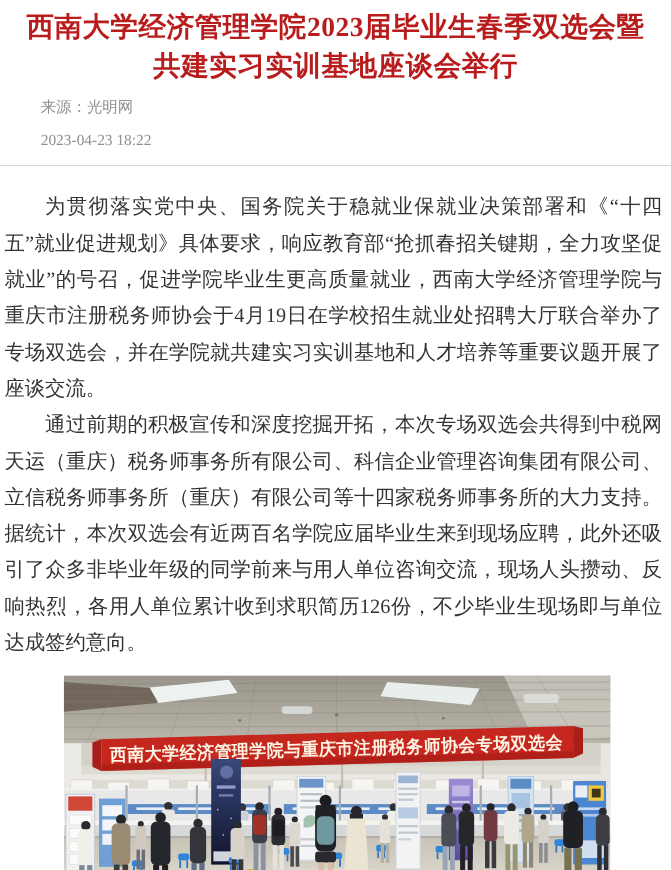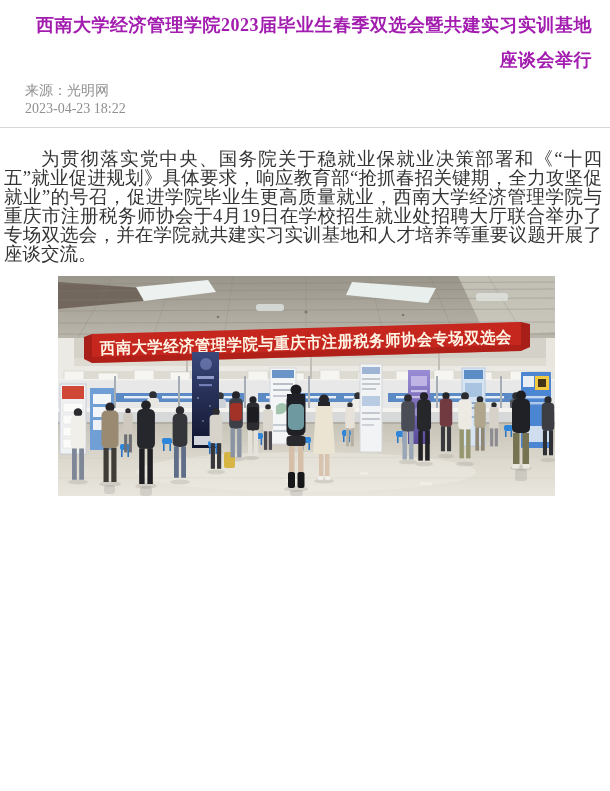--- a/index.html
+++ b/index.html
@@ -3,30 +3,30 @@
 <meta charset="utf-8">
 <style>
   html,body{margin:0;padding:0;}
   body{
     width:610px;height:791px;overflow:hidden;background:#ffffff;
     font-family:"Liberation Serif","DejaVu Serif",serif;
     -webkit-font-smoothing:antialiased;
   }
   .page{width:610px;height:791px;position:relative;background:#fff;}
   .title{
-    margin:8px 18px 0;text-align:right;
-    font-size:18px;line-height:35px;font-weight:700;color:#a21caf;
+    margin:8px 18px 0;text-align:center;
+    font-size:25px;line-height:35px;font-weight:700;color:#b91c1c;
     letter-spacing:.5px;
   }
   .meta{margin:4px 0 0 25px;color:#8f8f8f;font-size:14px;line-height:18px;}
-  .meta div{margin:0;}
+  .meta div{margin:12px;}
   .divider{border:none;border-top:1px solid #d6d6d6;margin:9px 0 0;}
   .article-body{
     margin:22px 8px 0 4px;
-    font-size:18.5px;line-height:19px;color:#333333;
+    font-size:18.5px;line-height:33px;color:#333333;
     text-align:justify;text-justify:inter-ideograph;
   }
   .article-body p{margin:0;text-indent:2em;}
   .photo{margin:12px 0 0 58px;width:497px;height:220px;display:block;}
   .photo svg{display:block;}
 </style>
 </head>
 <body>
 
 <div class="page">
@@ -35,20 +35,21 @@
 
   <div class="meta">
     <div>来源：光明网</div>
     <div>2023-04-23 18:22</div>
   </div>
 
   <hr class="divider">
 
   <div class="article-body">
     <p>为贯彻落实党中央、国务院关于稳就业保就业决策部署和《“十四五”就业促进规划》具体要求，响应教育部“抢抓春招关键期，全力攻坚促就业”的号召，促进学院毕业生更高质量就业，西南大学经济管理学院与重庆市注册税务师协会于4月19日在学校招生就业处招聘大厅联合举办了专场双选会，并在学院就共建实习实训基地和人才培养等重要议题开展了座谈交流。</p>
+    <p>通过前期的积极宣传和深度挖掘开拓，本次专场双选会共得到中税网天运（重庆）税务师事务所有限公司、科信企业管理咨询集团有限公司、立信税务师事务所（重庆）有限公司等十四家税务师事务所的大力支持。据统计，本次双选会有近两百名学院应届毕业生来到现场应聘，此外还吸引了众多非毕业年级的同学前来与用人单位咨询交流，现场人头攒动、反响热烈，各用人单位累计收到求职简历126份，不少毕业生现场即与单位达成签约意向。</p>
   </div>
 
   <figure class="photo">
     <svg width="497" height="220" viewBox="0 0 497 220" xmlns="http://www.w3.org/2000/svg">
       <defs>
         <linearGradient id="ceilG" x1="0" y1="0" x2="0" y2="1">
           <stop offset="0" stop-color="#99958b"></stop>
             <stop offset="1" stop-color="#bab6ab"></stop>
         </linearGradient>
         <linearGradient id="floorG" x1="0" y1="0" x2="0" y2="1">

